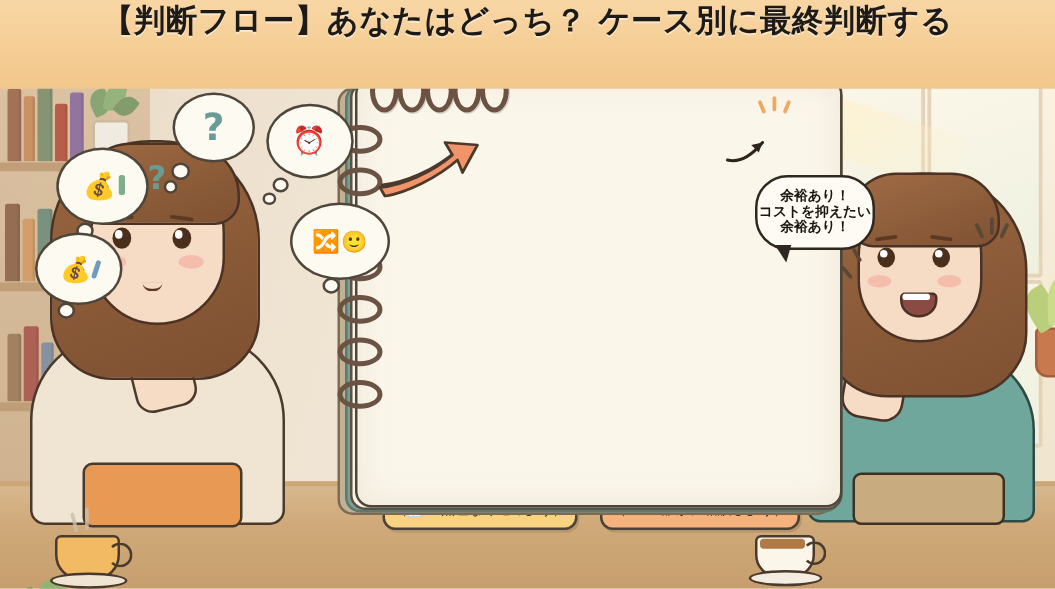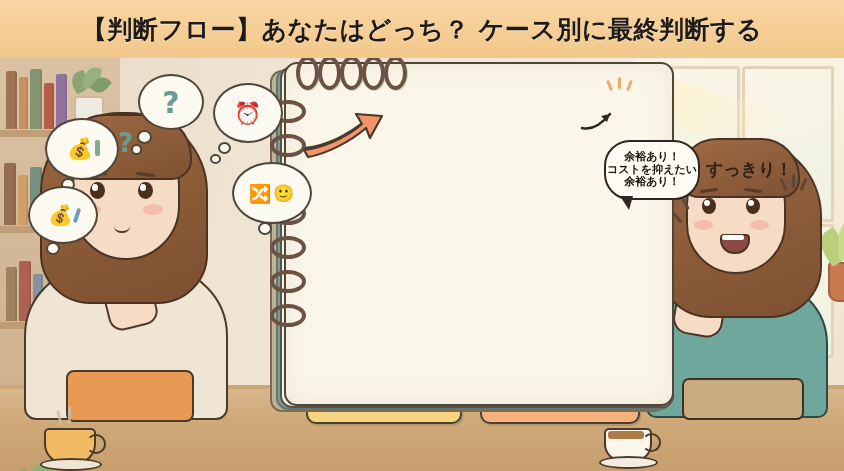--- a/index.html
+++ b/index.html
@@ -1,23 +1,23 @@
 <!DOCTYPE html>
 <html><head>
 <meta charset="utf-8">
 <style>
   html,body{margin:0;padding:0;background:#fff;}
   body{width:844px;height:471px;overflow:hidden;font-family:"DejaVu Sans","Liberation Sans",sans-serif;}
   .stage{position:relative;width:844px;height:471px;overflow:hidden;background:#f3e3cf;}
 
   
-  .titlebar{position:absolute;left:0;top:0;width:844px;height:58px;
+  .titlebar{position:absolute;left:0;top:0;width:844px;height:71px;
     background:linear-gradient(180deg,#f7d3a0 0%,#f6cd95 55%,#f3c punk 100%);
     background:linear-gradient(180deg,#f8d6a4 0%,#f5cd94 60%,#f2c78c 100%);
-    display:flex;align-items:center;justify-content:center;z-index:40;}
+    display:flex;align-items:flex-start;justify-content:center;z-index:40;}
   .titlebar .txt{font-size:25px;font-weight:700;color:#1d1a17;letter-spacing:.5px;
     text-shadow:0 1px 0 rgba(255,255,255,.45);white-space:nowrap;}
 
   
   .room{position:absolute;left:0;top:58px;width:844px;height:413px;overflow:hidden;
     background:linear-gradient(180deg,#efe0cc 0%,#ecdcc6 45%,#e6d3ba 100%);}
   .wall{position:absolute;left:0;top:0;width:844px;height:360px;
     background:linear-gradient(105deg,#e9dac6 0%,#efe3d2 30%,#f3e9da 60%,#f7efe2 100%);}
   .floor{position:absolute;left:0;bottom:0;width:844px;height:86px;
     background:linear-gradient(180deg,#d9b98f 0%,#cfa979 40%,#c79f6e 100%);}
@@ -400,21 +400,20 @@
   </div>
 
   <div class="speech" style="left:604px;top:140px;width:92px;height:56px;font-size:11px;">
     <div>
       <div>余裕あり！</div>
       <div>コストを抑えたい</div>
       <div>余裕あり！</div>
     </div>
   </div>
 
-  <div class="sfx" style="left:706px;top:158px;font-size:17px;">すっきり！</div>
 
   <div class="spark" style="left:782px;top:178px;width:3px;height:13px;transform:rotate(-24deg);z-index:33;background:#5a4736;"></div>
   <div class="spark" style="left:792px;top:174px;width:3px;height:14px;z-index:33;background:#5a4736;"></div>
   <div class="spark" style="left:802px;top:178px;width:3px;height:13px;transform:rotate(24deg);z-index:33;background:#5a4736;"></div>
   <div class="spark" style="left:684px;top:198px;width:3px;height:12px;transform:rotate(-30deg);z-index:33;background:#5a4736;"></div>
   <div class="spark" style="left:676px;top:212px;width:3px;height:12px;transform:rotate(-40deg);z-index:33;background:#5a4736;"></div>
 
   <div class="cup" style="left:44px;top:428px;">
     <div style="position:relative;width:48px;height:32px;background:#f2bb63;border:2.5px solid #4a3a2c;
                 border-radius:5px 5px 20px 20px;"></div>

